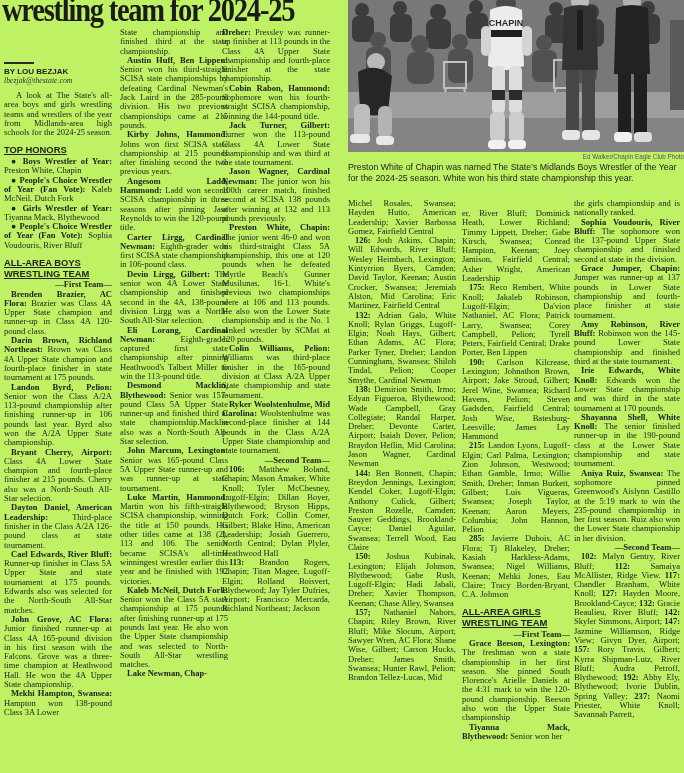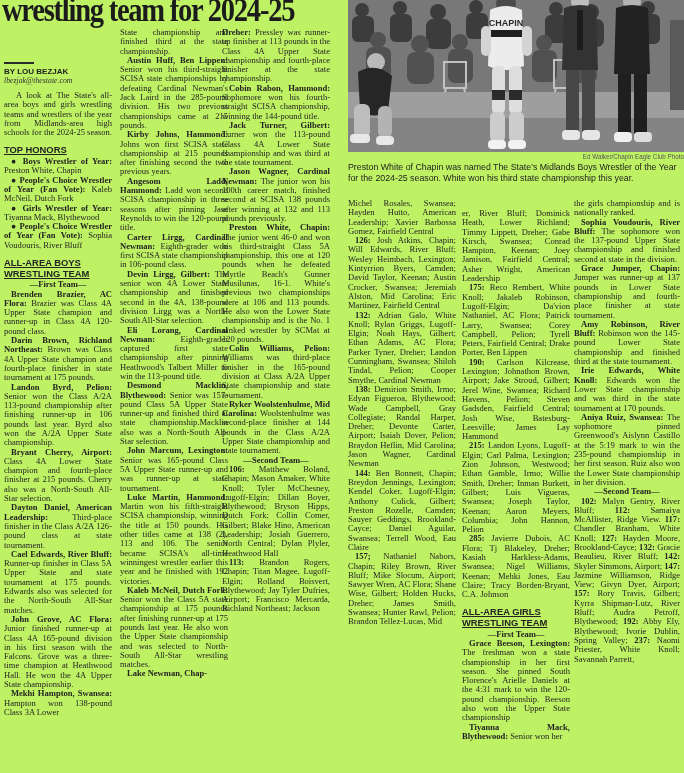--- a/index.html
+++ b/index.html
@@ -27,21 +27,21 @@
   #col2{left:120px;top:28px;height:745px;}
   #col3{left:222px;top:28px;height:745px;}
   #col4{left:348px;top:199px;height:574px;}
   #col5{left:462px;top:199px;height:574px;margin-top:10px;}
   #col6{left:574px;top:199px;width:106px;height:574px;}
   .col p{margin:0;}
   .entry{text-indent:7px;}
   .cont{text-indent:0;}
   .sec-head{font-family:"Liberation Sans",sans-serif;font-weight:bold;font-size:9.4px;
             line-height:10.6px;text-align:left;margin-top:8px !important;margin-bottom:1px !important;text-decoration:underline;}
-  .team-label{text-align:center;font-weight:bold;text-indent:0;}
+  .team-label{text-align:right;font-weight:bold;text-indent:0;}
   .honor{text-indent:7px;}
   b{font-weight:bold;}
 </style>
 </head>
 <body>
 
 <div id="page">
 
   <div id="headline">
     <span>wrestling team for 2024-25</span>
@@ -193,41 +193,43 @@
     <p class="entry"><b>106:</b> <span>Matthew Boland, Chapin; Mason Amaker, White Knoll; Tyler McChesney, Lugoff-Elgin; Dillan Boyer, Blythewood; Bryson Hipps, Dutch Fork; Collin Comer, Gilbert; Blake Hino, American Leadership; Josiah Guerrero, North Central; Dylan Plyler, Heathwood Hall</span></p>
     <p class="entry"><b>113:</b> <span>Brandon Rogers, Chapin; Titan Magee, Lugoff-Elgin; Rolland Boisvert, Blythewood; Jay Tyler Dufries, Airport; Francisco Mercarda, Richland Northeast; Jackson</span></p>
   </div>
 
   <div class="col" id="col4">
     <p class="cont">Michel Rosales, Swansea; Hayden Hutto, American Leadership; Xavier Barbossa Gomez, Fairfield Central</p>
     <p class="entry"><b>126:</b> <span>Josh Atkins, Chapin; Will Edwards, River Bluff; Wesley Heimbach, Lexington; Kintyrrion Byers, Camden; David Taylor, Keenan; Austin Crocker, Swansea; Jeremiah Alston, Mid Carolina; Eric Martinez, Fairfield Central</span></p>
     <p class="entry"><b>132:</b> <span>Adrian Galo, White Knoll; Rylan Griggs, Lugoff-Elgin; Noah Hays, Gilbert; Ethan Adams, AC Flora; Parker Tyner, Dreher; Landon Cunningham, Swansea; Shiloh Tindal, Pelion; Cooper Smythe, Cardinal Newman</span></p>
     <p class="entry"><b>138:</b> <span>Demirion Smith, Irmo; Edyan Figueroa, Blythewood; Wade Campbell, Gray Collegiate; Randal Harper, Dreher; Devonte Carter, Airport; Isaiah Dover, Pelion; Braydon Heflin, Mid Carolina; Jason Wagner, Cardinal Newman</span></p>
     <p class="entry"><b>144:</b> <span>Ben Bonnett, Chapin; Breydon Jennings, Lexington; Kendel Coker, Lugoff-Elgin; Anthony Culick, Gilbert; Preston Rozelle, Camden; Sauyer Geddings, Brookland-Cayce; Daniel Aguilar, Swansea; Terrell Wood, Eau Claire</span></p>
-    <p class="entry"><b>157;</b> <span>Nathaniel Nabors, Chapin; Riley Brown, River Bluff; Mike Slocum, Airport; Sawyer Wren, AC Flora; Shane Wise, Gilbert; Holden Hucks, Dreher; James Smith, Swansea; Hunter Rawl, Pelion; Brandon Tellez-Lucas, Mid</span></p>
+    <p class="entry"><b>150:</b> <span>Joshua Kubinak, Lexington; Elijah Johnson, Blythewood; Gabe Rush, Lugoff-Elgin; Hadi Jabali, Dreher; Xavier Thompson, Keenan; Chase Alley, Swansea</span></p>
+    <p class="entry"><b>157;</b> <span>Nathaniel Nabors, Chapin; Riley Brown, River Bluff; Mike Slocum, Airport; Sawyer Wren, AC Flora; Shane Wise, Gilbert; Carson Hucks, Dreher; James Smith, Swansea; Hunter Rawl, Pelion; Brandon Tellez-Lucas, Mid</span></p>
   </div>
 
   <div class="col" id="col5">
     <p class="cont">er, River Bluff; Dominick Heath, Lower Richland; Timmy Lippett, Dreher; Gabe Kirsch, Swansea; Conrad Hampton, Keenan; Joey Jamison, Fairfield Central; Asher Wright, American Leadership</p>
     <p class="entry"><b>175:</b> <span>Reco Rembert, White Knoll; Jakaleb Robinson, Lugoff-Elgin; Da'vion Nathaniel, AC Flora; Patrick Larry, Swansea; Corey Campbell, Pelion; Tyrell Peters, Fairfield Central; Drake Porter, Ben Lippen</span></p>
     <p class="entry"><b>190:</b> <span>Carlson Kilcrease, Lexington; Johnathon Brown, Airport; Jake Stroud, Gilbert; Jerel Wine, Swansea; Richard Havens, Pelion; Steven Gadsden, Fairfield Central; Josh Wise, Batesburg-Leesville; James Lay Hammond</span></p>
     <p class="entry"><b>215:</b> <span>Landon Lyons, Lugoff-Elgin; Carl Palma, Lexington; Zion Johnson, Westwood; Ethan Gamble, Irmo; Willie Smith, Dreher; Inman Burkett, Gilbert; Luis Vigueras, Swansea; Joseph Taylor, Keenan; Aaron Meyers, Columbia; John Hannon, Pelion</span></p>
     <p class="entry"><b>285:</b> <span>Javierre Dubois, AC Flora; Tj Blakeley, Dreher; Kasiah Harkless-Adams, Swansea; Nigel Williams, Keenan; Mehki Jones, Eau Claire; Tracy Borden-Bryant, C.A. Johnson</span></p>
     <p class="sec-head">ALL-AREA GIRLS WRESTLING TEAM</p>
     <p class="team-label">—First Team—</p>
     <p class="entry"><b>Grace Beeson, Lexington:</b> <span>The freshman won a state championship in her first season. She pinned South Florence's Arielle Daniels at the 4:31 mark to win the 120-pound championship. Beeson also won the Upper State championship</span></p>
     <p class="entry"><b>Tiyanna Mack, Blythewood:</b> <span>Senior won her</span></p>
   </div>
 
   <div class="col" id="col6">
     <p class="cont">the girls championship and is nationally ranked.</p>
     <p class="entry"><b>Sophia Voudouris, River Bluff:</b> <span>The sophomore won the 137-pound Upper State championship and finished second at state in the division.</span></p>
     <p class="entry"><b>Grace Jumper, Chapin:</b> <span>Jumper was runner-up at 137 pounds in Lower State championship and fourth-place finisher at state tournament.</span></p>
     <p class="entry"><b>Amy Robinson, River Bluff:</b> <span>Robinson won the 145-pound Lower State championship and finished third at the state tournament.</span></p>
     <p class="entry"><b>Irie Edwards, White Knoll:</b> <span>Edwards won the Lower State championship and was third in the state tournament at 170 pounds.</span></p>
+    <p class="entry"><b>Shayanna Shell, White Knoll:</b> <span>The senior finished runner-up in the 190-pound class at the Lower State championship and state tournament.</span></p>
     <p class="entry"><b>Aniya Ruiz, Swansea:</b> <span>The sophomore pinned Greenwood's Aislynn Castillo at the 5:19 mark to win the 235-pound championship in her first season. Ruiz also won the Lower State championship in her division.</span></p>
     <p class="team-label">—Second Team—</p>
     <p class="entry">
       <b>102:</b> <span>Malyn Gentry, River Bluff;</span>
       <b>112:</b> <span>Samaiya McAllister, Ridge View.</span>
       <b>117:</b> <span>Chandler Branham, White Knoll;</span>
       <b>127:</b> <span>Hayden Moore, Brookland-Cayce;</span>
       <b>132:</b> <span>Gracie Beaulieu, River Bluff;</span>
       <b>142:</b> <span>Skyler Simmons, Airport;</span>
       <b>147:</b> <span>Jazmine Williamson, Ridge View; Givyn Dyer, Airport;</span>

